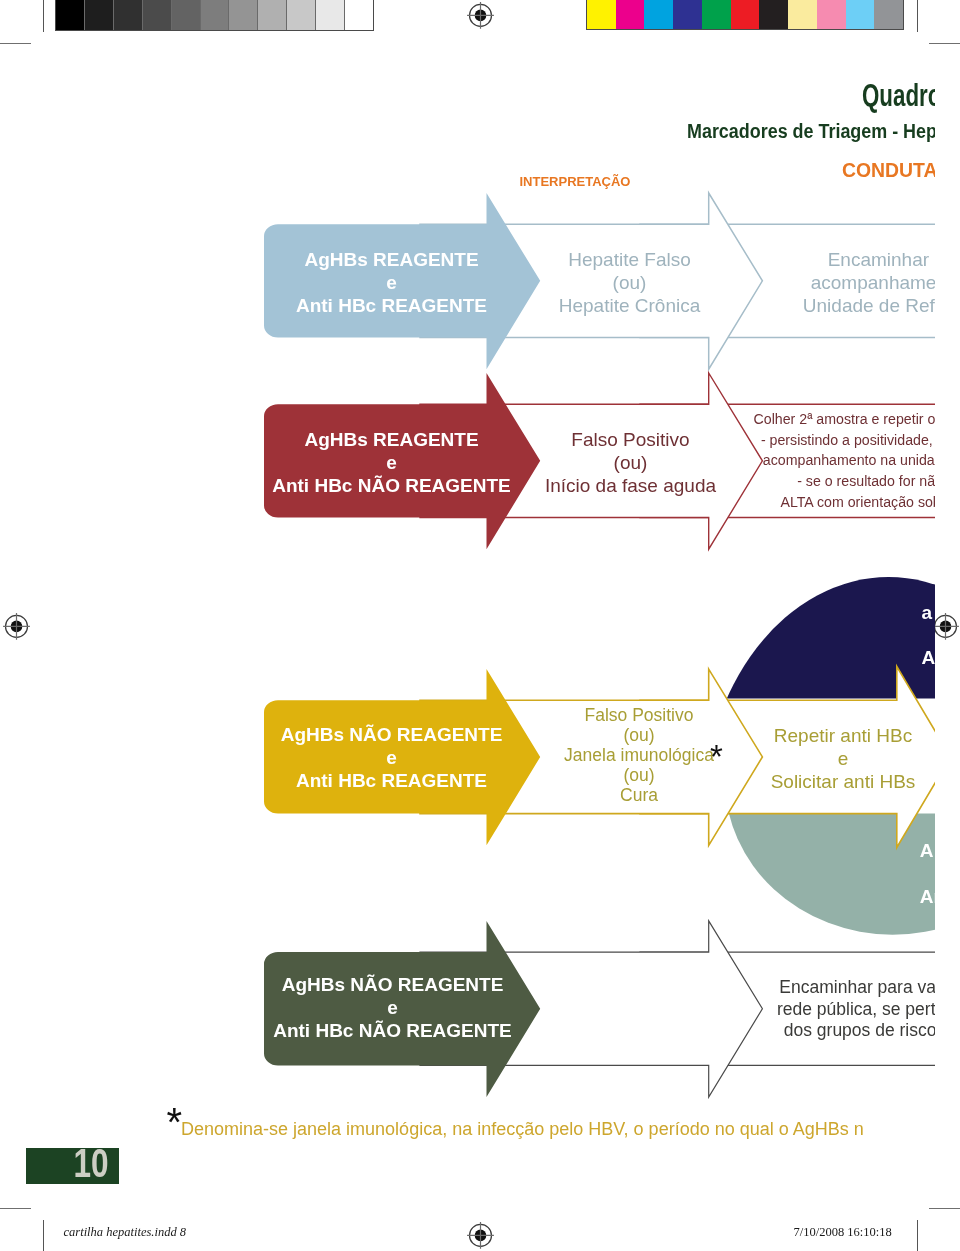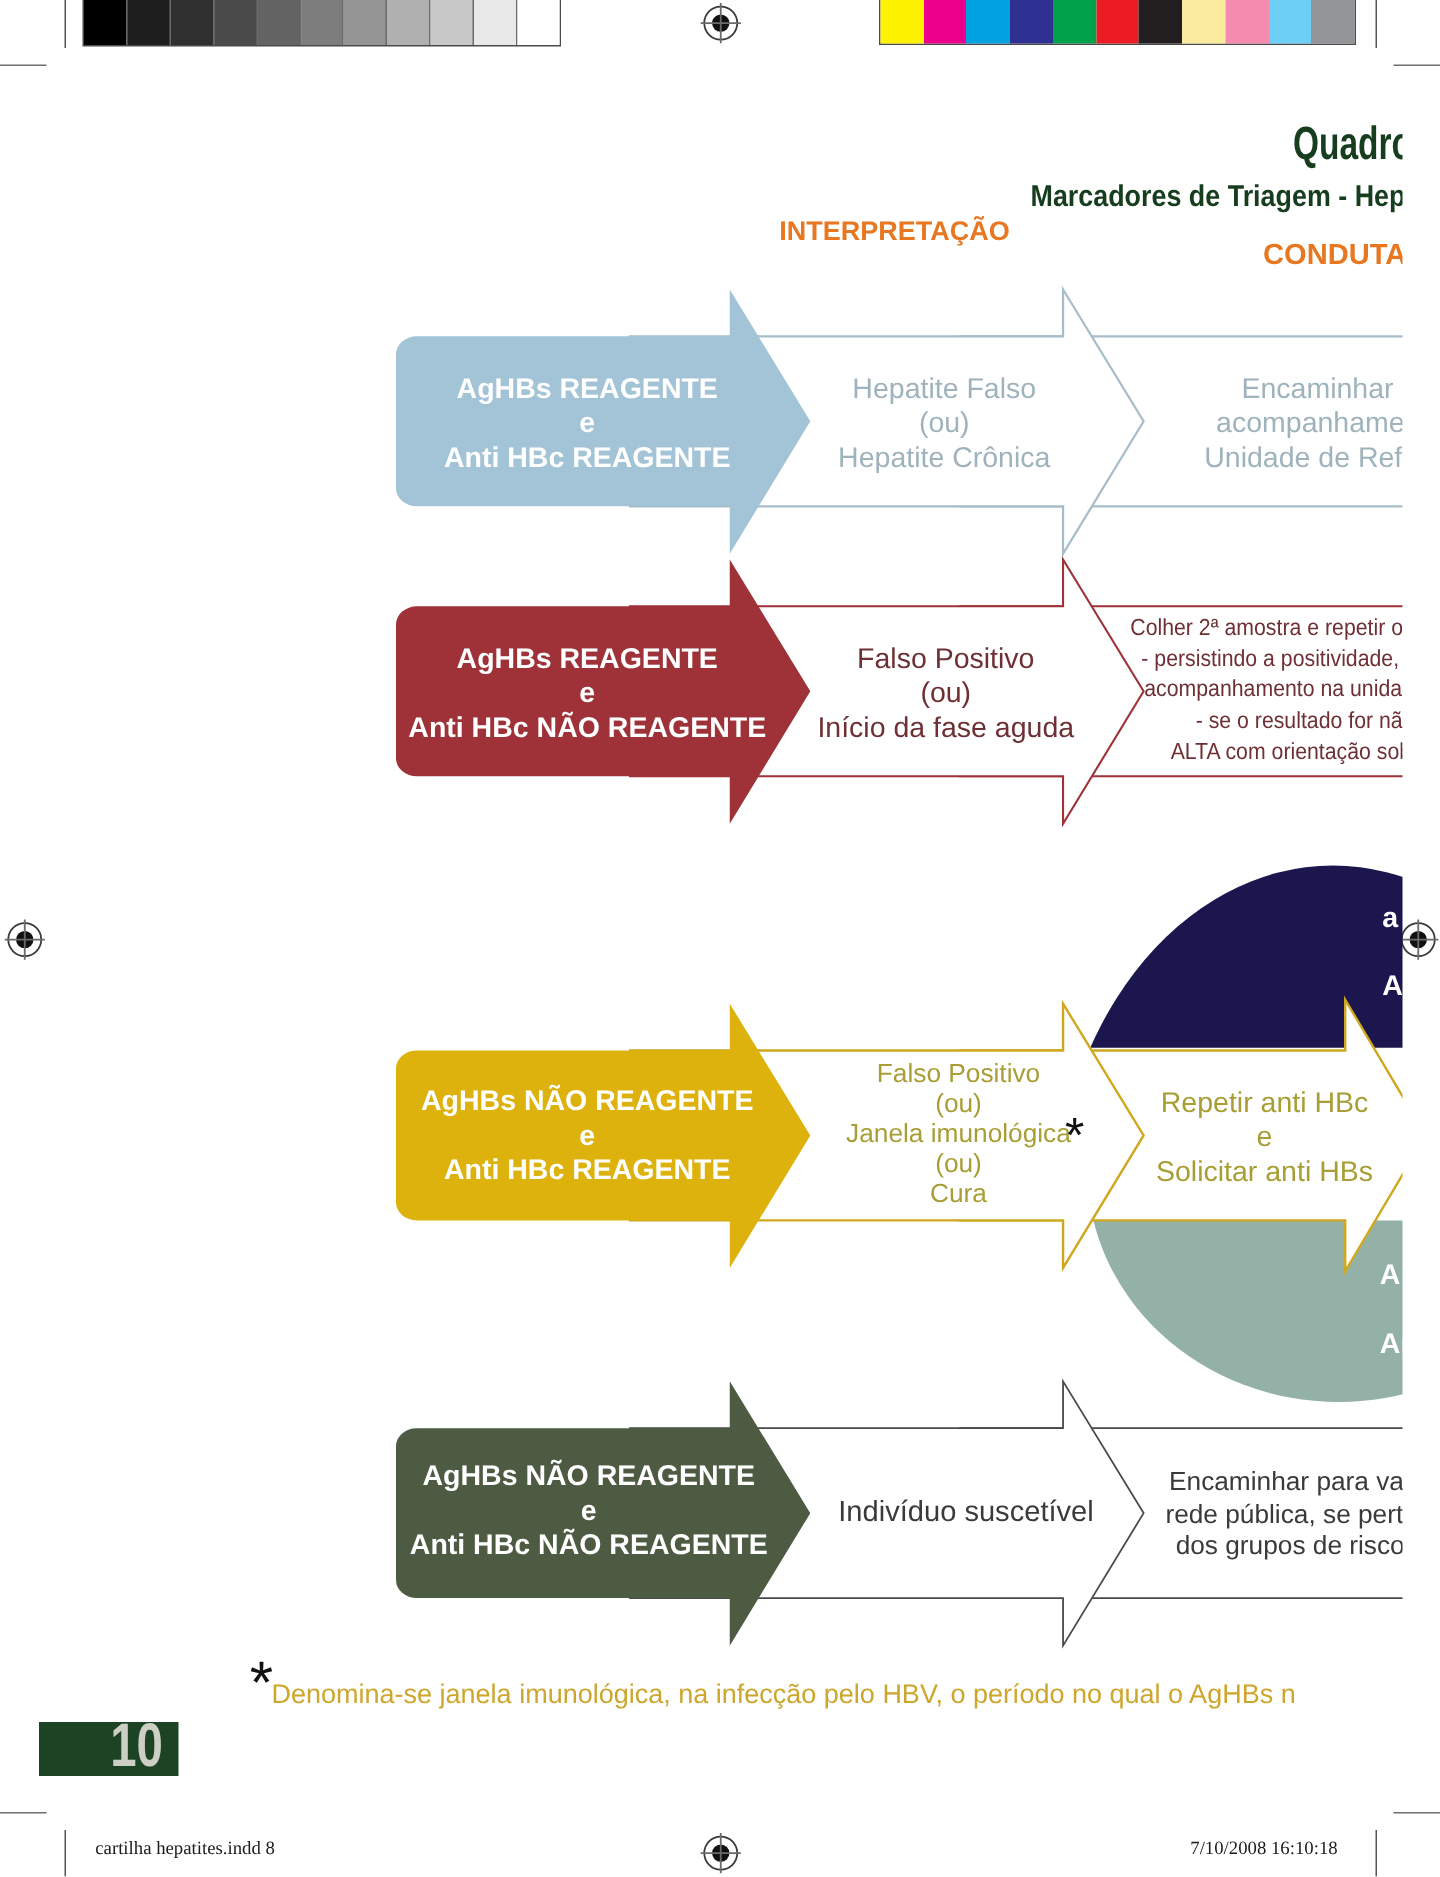--- a/index.html
+++ b/index.html
@@ -128,21 +128,21 @@
         <path fill="none" stroke="#4a4a4a" stroke-width="1.2" d="M985 920.9 L1038.7 1008.75 L985 1097.1 V1065.4 H640 V952.1 H985 Z"></path>
         <path fill="#fff" stroke="#4a4a4a" stroke-width="1.2" d="M708.7 920.9 L762.4 1008.75 L708.7 1097.1 V1065.4 H420 V952.1 H708.7 Z"></path>
         <path fill="#4e5b43" d="M278 952.1 h208.5 V920.9 L540.2 1008.75 L486.5 1097.1 V1065.4 H278 a14 12 0 0 1 -14 -12 V964.1 a14 12 0 0 1 14 -12 Z"></path>
       </g>
     </g>
   </svg>
 
   <div class="title" style="left:862px;top:78px;font-size:31px;transform:scaleX(.72);transform-origin:0 0;">Quadro</div>
   <div class="title" style="left:687px;top:120px;font-size:20px;transform:scaleX(.896);transform-origin:0 0;">Marcadores de Triagem - Hep</div>
 
-  <div class="colhead" style="left:519.5px;top:144px;font-size:18px;">INTERPRETAÇÃO</div>
+  <div class="colhead" style="left:519.5px;top:174px;font-size:13px;">INTERPRETAÇÃO</div>
   <div class="colhead" style="left:842px;top:158.5px;font-size:19.4px;">CONDUTA</div>
 
   <div class="blk" style="left:191.5px;top:248px;width:400px;font-size:19px;line-height:23px;">AgHBs REAGENTE
 e
 Anti HBc REAGENTE</div>
   <div class="celltxt" style="left:429.5px;top:248px;width:400px;font-size:19px;line-height:23px;color:#9fb3bd;">Hepatite Falso
 (ou)
 Hepatite Crônica</div>
   <div class="celltxt" style="left:700px;top:248px;width:400px;font-size:19px;line-height:23px;color:#9fb3bd;">Encaminhar para
 acompanhamento na
@@ -173,28 +173,27 @@
 e
 Solicitar anti HBs</div>
   <div class="blk" style="left:921.5px;top:589.5px;width:120px;text-align:left;font-size:19px;line-height:45.6px;">a
 A</div>
   <div class="blk" style="left:919.8px;top:828px;width:120px;text-align:left;font-size:19px;line-height:46px;">A
 Anti</div>
 
   <div class="blk" style="left:192.5px;top:973px;width:400px;font-size:19px;line-height:23.2px;">AgHBs NÃO REAGENTE
 e
 Anti HBc NÃO REAGENTE</div>
-  <div class="celltxt" style="left:444px;top:997px;width:400px;font-size:19.4px;line-height:23.2px;color:#3a3a38;">Indivíduo suscetível</div>
   <div class="celltxt" style="left:700px;top:977px;width:400px;font-size:17.5px;line-height:21.65px;color:#3a3a38;">Encaminhar para vacinação na
 rede pública, se pertencer a um
 dos grupos de risco acrescido</div>
 
   <div class="footnote" style="left:166.5px;top:1102px;font-size:40px;line-height:40px;color:#111;">*</div>
   <div class="footnote" style="left:181px;top:1118.5px;font-size:18px;color:#cda62d;">Denomina-se janela imunológica, na infecção pelo HBV, o período no qual o AgHBs n</div>
   </div>
 
   <div class="pagenum" style="left:25.5px;top:1148px;width:93px;height:36px;overflow:hidden;">
     <span style="position:absolute;right:10px;top:-8px;font-size:41px;line-height:46px;font-weight:bold;color:#cdcec4;transform:scaleX(.77);transform-origin:right top;">10</span>
   </div>
-  <div class="foot" style="left:63.5px;top:1225px;font-size:12.5px;">cartilha hepatites.indd   8</div>
+  <div class="foot" style="left:63.5px;top:1225px;font-size:12.5px;font-style:italic;">cartilha hepatites.indd   8</div>
   <div class="foot" style="left:793.5px;top:1225px;font-size:12.5px;">7/10/2008   16:10:18</div>
 
 </div>
 
 </body></html>

